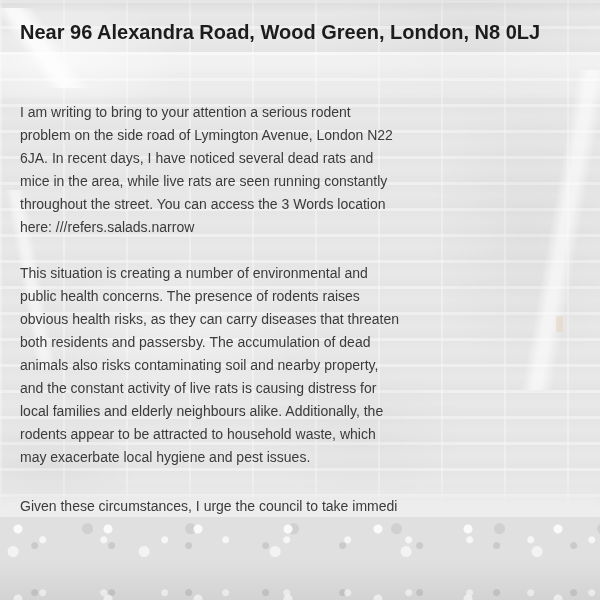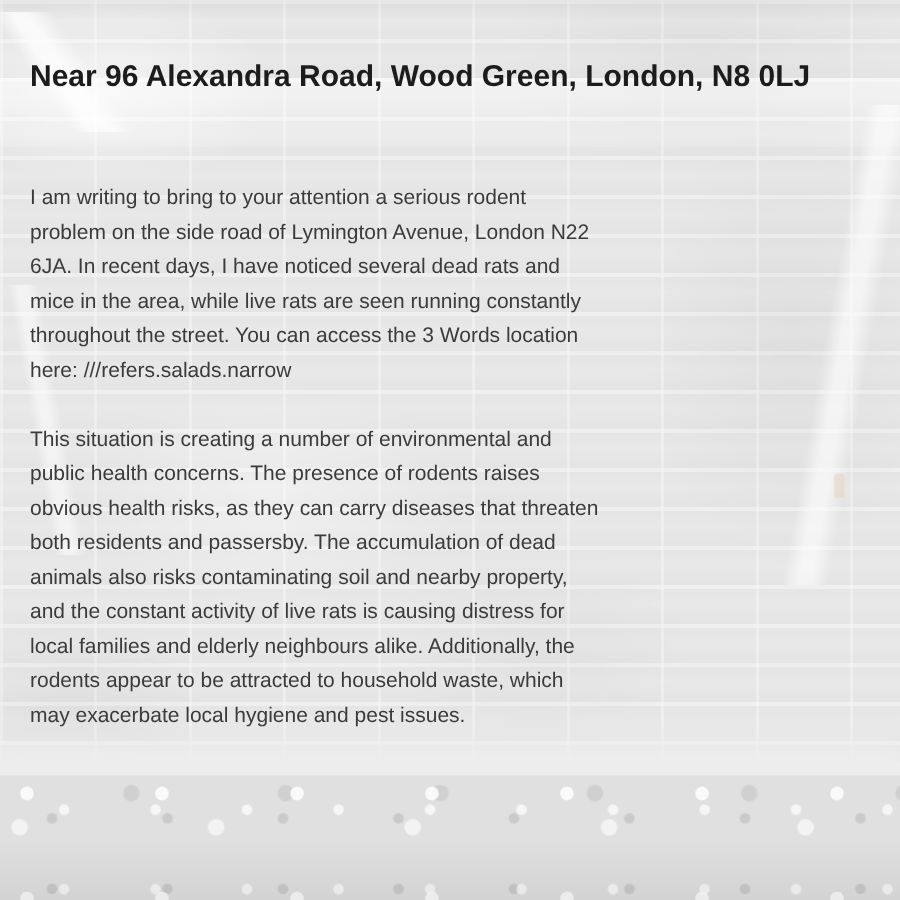--- a/index.html
+++ b/index.html
@@ -83,21 +83,20 @@
     background: rgba(255,255,255,0.42);
     pointer-events: none;
   }
 
   
   .content {
     position: absolute;
     inset: 0;
     padding: 20px 14px 0 20px;
     color: #3b3b3b;
-    margin-top: 19px;
   }
   .heading {
     font-size: 20px;
     line-height: 24px;
     font-weight: bold;
     color: #1c1c1c;
     white-space: pre;
     margin: 0 0 57px 0;
   }
   .para {
@@ -142,15 +141,16 @@
     <p class="para last-gap">This situation is creating a number of environmental and
 public health concerns. The presence of rodents raises
 obvious health risks, as they can carry diseases that threaten
 both residents and passersby. The accumulation of dead
 animals also risks contaminating soil and nearby property,
 and the constant activity of live rats is causing distress for
 local families and elderly neighbours alike. Additionally, the
 rodents appear to be attracted to household waste, which
 may exacerbate local hygiene and pest issues.</p>
 
+    <p class="para clipped">Given these circumstances, I urge the council to take immedi</p>
   </div>
 
 </div>
 
 </body></html>

